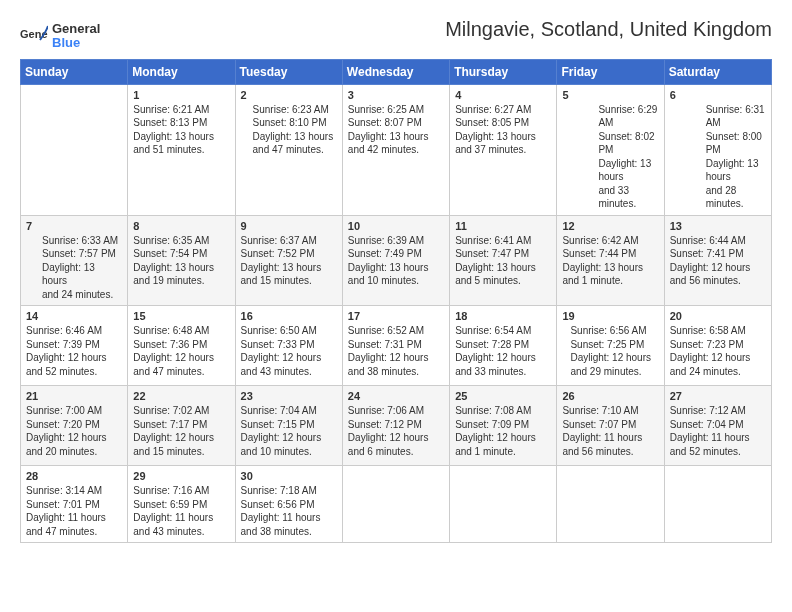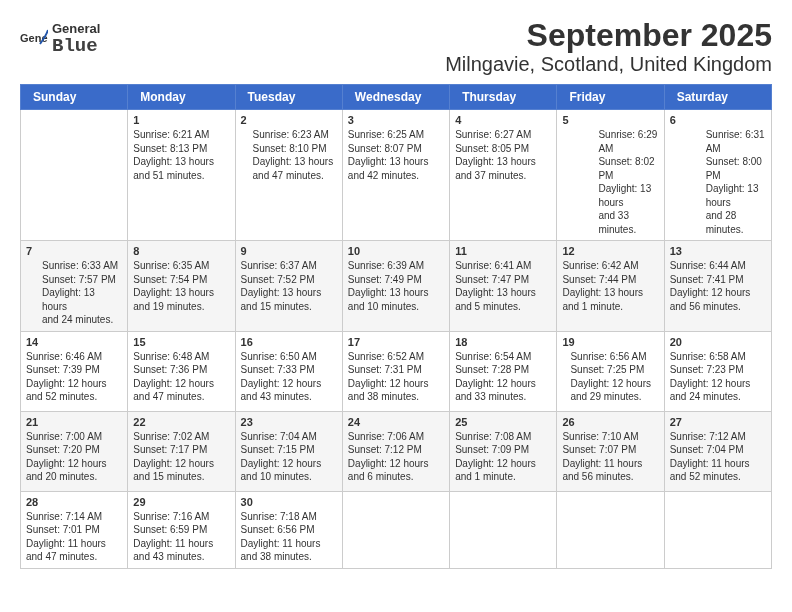--- a/index.html
+++ b/index.html
@@ -50,21 +50,21 @@
     table {
       width: 100%;
       border-collapse: collapse;
       table-layout: fixed;
     }
     thead tr th {
       background-color: #3a6bc9;
       color: #fff;
       font-size: 12px;
       font-weight: bold;
-      padding: 5px 12px;
+      padding: 5px 4px;
       text-align: left;
       border: 1px solid #5580d0;
     }
     tbody tr td {
       border: 1px solid #ccc;
       vertical-align: top;
       padding: 4px 5px;
       font-size: 9.5px;
       color: #333;
       height: 80px;
@@ -100,25 +100,24 @@
   <div class="header-area">
     <div class="logo">
       <div class="logo-icon">
         <svg width="28" height="28" viewBox="0 0 28 28">
           <text x="0" y="16" font-size="11" font-weight="bold" fill="#333">General</text>
           <path d="M20 18 Q26 10 28 4" stroke="#2255aa" stroke-width="2" fill="none"></path>
         </svg>
       </div>
       <div>
         <div style="font-size:13px;font-weight:bold;color:#333;line-height:1.1;">General</div>
-        <div style="font-size:19px;font-weight:bold;color:#404040;line-height:1.1;font-family:Liberation Mono, monospace;">Blue</div>
+        <div style="font-size:13px;font-weight:bold;color:#3b82f6;line-height:1.1;">Blue</div>
       </div>
     </div>
     <div class="title-area">
-      <div class="month-title">September 2025</div>
       <div class="location">Milngavie, Scotland, United Kingdom</div>
     </div>
   </div>
 
   <table>
     <thead>
       <tr>
         <th>Sunday</th>
         <th>Monday</th>
         <th>Tuesday</th>
@@ -323,21 +322,21 @@
             <span class="day-number">27</span>
             <div class="cell-text" style="white-space: pre-line;">Sunrise: 7:12 AM
 Sunset: 7:04 PM
 Daylight: 11 hours
 and 52 minutes.</div>
           </td>
         </tr>
         <tr class="last-row">
           <td>
             <span class="day-number">28</span>
-            <div class="cell-text" style="white-space: pre-line;">Sunrise: 7:14 AM
+            <div class="cell-text" style="white-space: pre-line;">Sunrise: 3:14 AM
 Sunset: 7:01 PM
 Daylight: 11 hours
 and 47 minutes.</div>
           </td>
           <td>
             <span class="day-number">29</span>
             <div class="cell-text" style="white-space: pre-line;">Sunrise: 7:16 AM
 Sunset: 6:59 PM
 Daylight: 11 hours
 and 43 minutes.</div>

